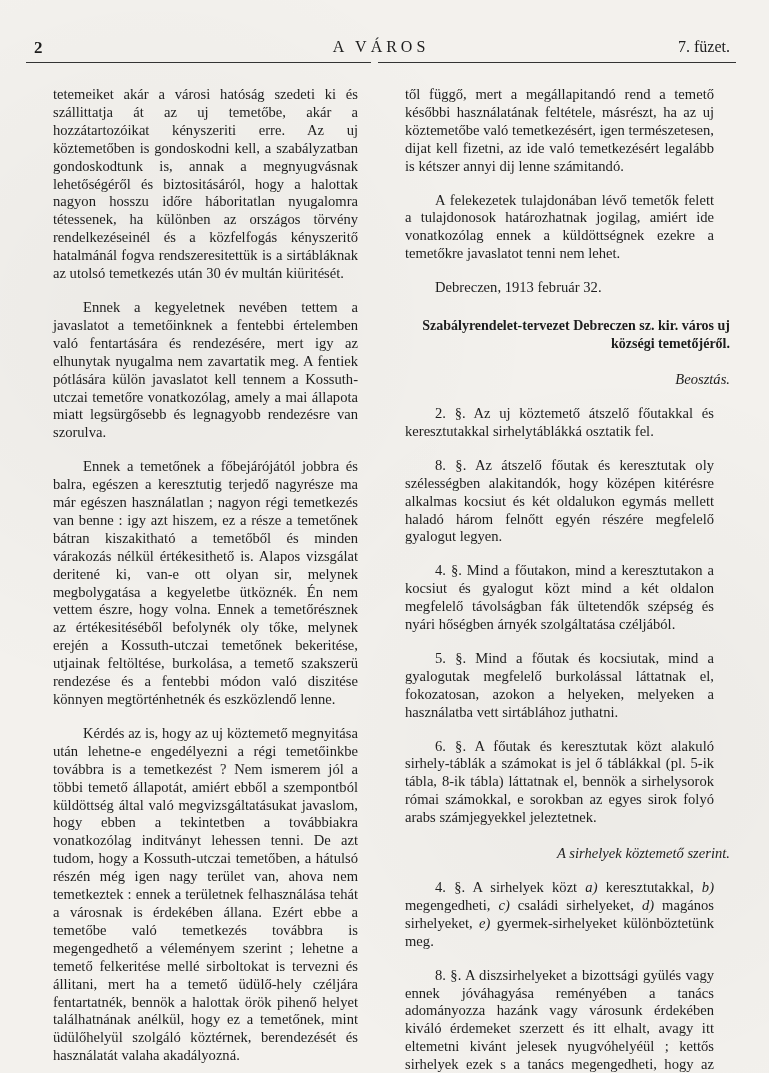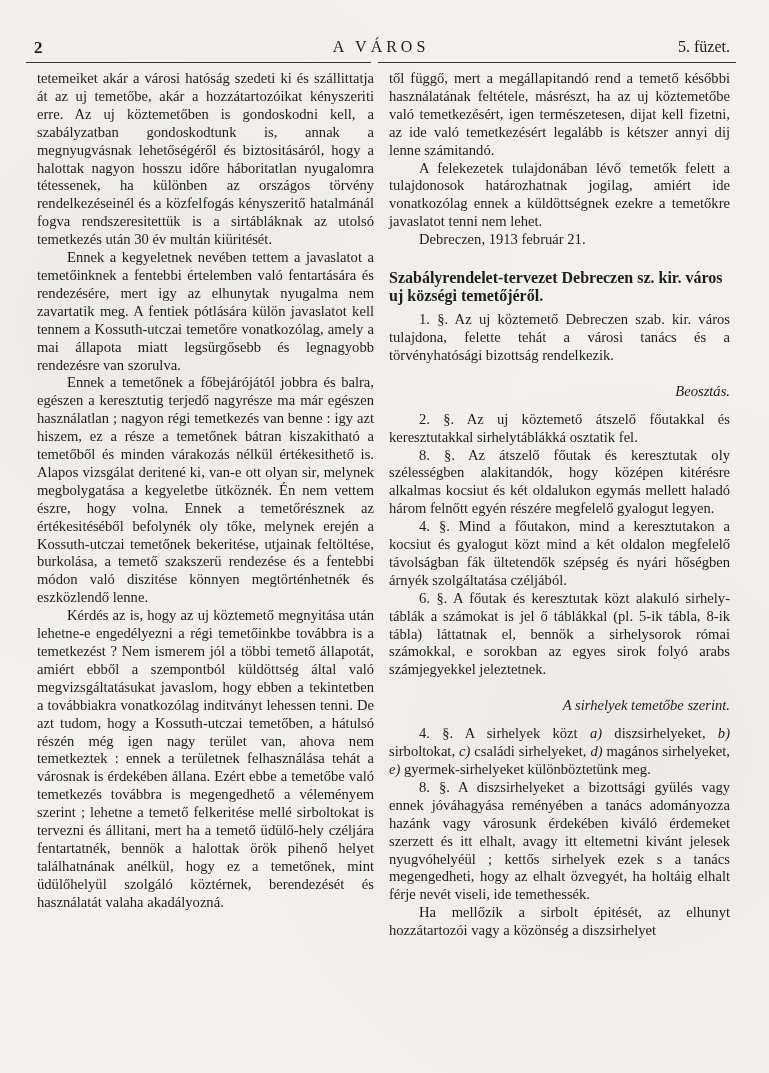--- a/index.html
+++ b/index.html
@@ -28,68 +28,68 @@
   .header .rule-r { position: absolute; left: 352px; right: 0; top: 26px; border-top: 1.5px solid #333; }
 
   .col {
     position: absolute; top: 70px;
     font-family: "Liberation Serif", serif;
     font-size: 14.6px; line-height: 17.9px;
     text-align: justify;
   }
   .col.left { left: 37px; width: 337px; }
   .col.right { left: 389px; width: 341px; font-family: Liberation Serif, serif; }
-  .col p { margin: 0; }
+  .col p { margin: 16px; }
   .col p.ind { text-indent: 30px; }
   .col .bold-title {
-    font-weight: bold; text-align: left; margin: 20px 0 6px 0; font-size: 16px;
+    font-weight: bold; text-align: right; margin: 20px 0 6px 0; font-size: 14px;
     line-height: 18px;
   }
   .col .sub {
     font-style: italic; text-align: right; margin: 18px 0 10px 0;
   }
   .col .date { text-indent: 30px; margin-bottom: 0; }
 </style>
 </head>
 <body>
 
 <div class="page">
 
   <div class="header">
     <span class="pg">2</span>
     <span class="title">A VÁROS</span>
-    <span class="issue">5. füzet.</span>
+    <span class="issue">7. füzet.</span>
     <div class="rule-l"></div>
     <div class="rule-r"></div>
   </div>
 
   <div class="col left">
     <p>tetemeiket akár a városi hatóság szedeti ki és szállittatja át az uj temetőbe, akár a hozzátartozóikat kényszeriti erre. Az uj köztemetőben is gondoskodni kell, a szabályzatban gondoskodtunk is, annak a megnyugvásnak lehetőségéről és biztositásáról, hogy a halottak nagyon hosszu időre háboritatlan nyugalomra tétessenek, ha különben az országos törvény rendelkezéseinél és a közfelfogás kényszeritő hatalmánál fogva rendszeresitettük is a sirtábláknak az utolsó temetkezés után 30 év multán kiüritését.</p>
     <p class="ind">Ennek a kegyeletnek nevében tettem a javaslatot a temetőinknek a fentebbi értelemben való fentartására és rendezésére, mert igy az elhunytak nyugalma nem zavartatik meg. A fentiek pótlására külön javaslatot kell tennem a Kossuth-utczai temetőre vonatkozólag, amely a mai állapota miatt legsürgősebb és legnagyobb rendezésre van szorulva.</p>
     <p class="ind">Ennek a temetőnek a főbejárójától jobbra és balra, egészen a keresztutig terjedő nagyrésze ma már egészen használatlan ; nagyon régi temetkezés van benne : igy azt hiszem, ez a része a temetőnek bátran kiszakitható a temetőből és minden várakozás nélkül értékesithető is. Alapos vizsgálat deritené ki, van-e ott olyan sir, melynek megbolygatása a kegyeletbe ütköznék. Én nem vettem észre, hogy volna. Ennek a temetőrésznek az értékesitéséből befolynék oly tőke, melynek erején a Kossuth-utczai temetőnek bekeritése, utjainak feltöltése, burkolása, a temető szakszerü rendezése és a fentebbi módon való diszitése könnyen megtörténhetnék és eszközlendő lenne.</p>
     <p class="ind">Kérdés az is, hogy az uj köztemető megnyitása után lehetne-e engedélyezni a régi temetőinkbe továbbra is a temetkezést ? Nem ismerem jól a többi temető állapotát, amiért ebből a szempontból küldöttség által való megvizsgáltatásukat javaslom, hogy ebben a tekintetben a továbbiakra vonatkozólag inditványt lehessen tenni. De azt tudom, hogy a Kossuth-utczai temetőben, a hátulsó részén még igen nagy terület van, ahova nem temetkeztek : ennek a területnek felhasználása tehát a városnak is érdekében állana. Ezért ebbe a temetőbe való temetkezés továbbra is megengedhető a véleményem szerint ; lehetne a temető felkeritése mellé sirboltokat is tervezni és állitani, mert ha a temető üdülő-hely czéljára fentartatnék, bennök a halottak örök pihenő helyet találhatnának anélkül, hogy ez a temetőnek, mint üdülőhelyül szolgáló köztérnek, berendezését és használatát valaha akadályozná.</p>
   </div>
 
   <div class="col right">
     <p>től függő, mert a megállapitandó rend a temető későbbi használatának feltétele, másrészt, ha az uj köztemetőbe való temetkezésért, igen természetesen, dijat kell fizetni, az ide való temetkezésért legalább is kétszer annyi dij lenne számitandó.</p>
     <p class="ind">A felekezetek tulajdonában lévő temetők felett a tulajdonosok határozhatnak jogilag, amiért ide vonatkozólag ennek a küldöttségnek ezekre a temetőkre javaslatot tenni nem lehet.</p>
-    <p class="date">Debreczen, 1913 február 21.</p>
+    <p class="date">Debreczen, 1913 február 32.</p>
 
     <div class="bold-title">Szabályrendelet-tervezet Debreczen sz. kir. város uj községi temetőjéről.</div>
 
-    <p class="ind">1. §. Az uj köztemető Debreczen szab. kir. város tulajdona, felette tehát a városi tanács és a törvényhatósági bizottság rendelkezik.</p>
 
     <div class="sub">Beosztás.</div>
 
     <p class="ind">2. §. Az uj köztemető átszelő főutakkal és keresztutakkal sirhelytáblákká osztatik fel.</p>
     <p class="ind">8. §. Az átszelő főutak és keresztutak oly szélességben alakitandók, hogy középen kitérésre alkalmas kocsiut és két oldalukon egymás mellett haladó három felnőtt egyén részére megfelelő gyalogut legyen.</p>
     <p class="ind">4. §. Mind a főutakon, mind a keresztutakon a kocsiut és gyalogut közt mind a két oldalon megfelelő távolságban fák ültetendők szépség és nyári hőségben árnyék szolgáltatása czéljából.</p>
+    <p class="ind">5. §. Mind a főutak és kocsiutak, mind a gyalogutak megfelelő burkolással láttatnak el, fokozatosan, azokon a helyeken, melyeken a használatba vett sirtáblához juthatni.</p>
     <p class="ind">6. §. A főutak és keresztutak közt alakuló sirhely-táblák a számokat is jel ő táblákkal (pl. 5-ik tábla, 8-ik tábla) láttatnak el, bennök a sirhelysorok római számokkal, e sorokban az egyes sirok folyó arabs számjegyekkel jeleztetnek.</p>
 
-    <div class="sub">A sirhelyek temetőbe szerint.</div>
+    <div class="sub">A sirhelyek köztemető szerint.</div>
 
-    <p class="ind"><span>4. §. A sirhelyek közt </span><i>a)</i><span> diszsirhelyeket, </span><i>b)</i><span> sirboltokat, </span><i>c)</i><span> családi sirhelyeket, </span><i>d)</i><span> magános sirhelyeket, </span><i>e)</i><span> gyermek-sirhelyeket különböztetünk meg.</span></p>
+    <p class="ind"><span>4. §. A sirhelyek közt </span><i>a)</i><span> keresztutakkal, </span><i>b)</i><span> megengedheti, </span><i>c)</i><span> családi sirhelyeket, </span><i>d)</i><span> magános sirhelyeket, </span><i>e)</i><span> gyermek-sirhelyeket különböztetünk meg.</span></p>
 
     <p class="ind">8. §. A diszsirhelyeket a bizottsági gyülés vagy ennek jóváhagyása reményében a tanács adományozza hazánk vagy városunk érdekében kiváló érdemeket szerzett és itt elhalt, avagy itt eltemetni kivánt jelesek nyugvóhelyéül ; kettős sirhelyek ezek s a tanács megengedheti, hogy az elhalt özvegyét, ha holtáig elhalt férje nevét viseli, ide temethessék.</p>
     <p class="ind">Ha mellőzik a sirbolt épitését, az elhunyt hozzátartozói vagy a közönség a diszsirhelyet</p>
   </div>
 
 </div>
 
 </body></html>

